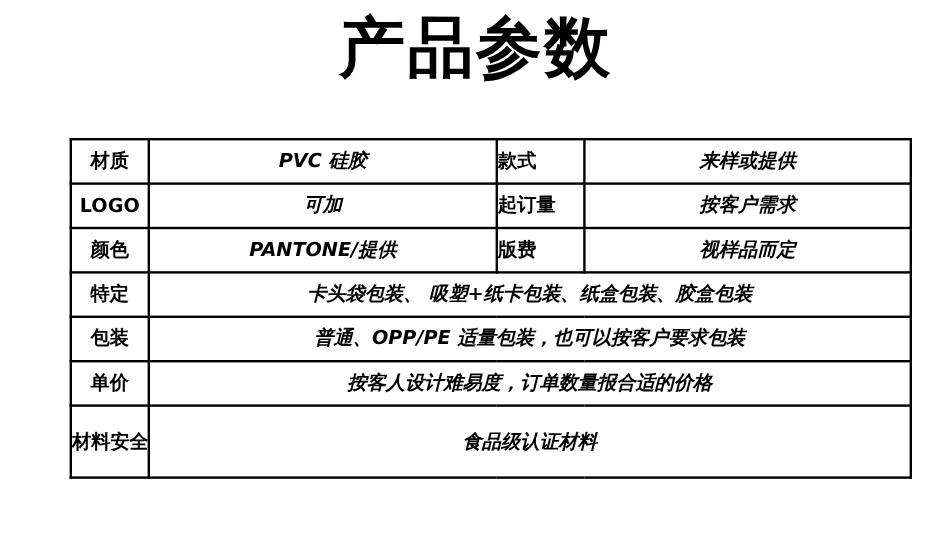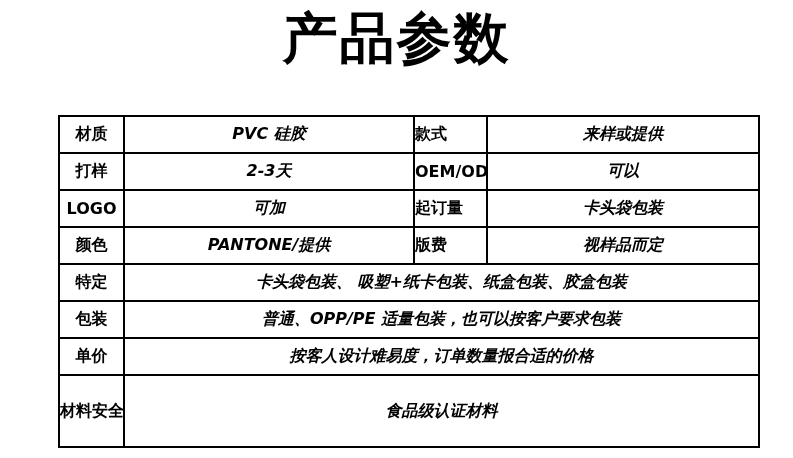--- a/index.html
+++ b/index.html
@@ -16,21 +16,21 @@
     height: 458px;
     background: #ffffff;
     overflow: hidden;
   }
   .title {
     position: absolute;
     top: 6px;
     left: 0;
     width: 100%;
     text-align: center;
-    font-family: Liberation Serif, serif;
+    font-family: Liberation Sans, sans-serif;
     font-weight: 900;
     font-size: 55px;
     line-height: 66px;
     color: #000000;
     letter-spacing: 2px;
     margin: 0;
   }
   table.spec {
     position: absolute;
     left: 58px;
@@ -57,21 +57,21 @@
     color: #e60000;
     text-align: left;
     padding-left: 2px;
     margin-left: 13px;
   }
   td.val {
     text-align: center;
     font-style: italic;
   }
   tr.r { height: 37px; }
-  tr.r-last { height: 72px; margin-top: 43px; }
+  tr.r-last { height: 60px; margin-top: 43px; }
 </style>
 </head>
 <body>
 
 <div class="page">
 
   <h1 class="title">产品参数</h1>
 
   <table class="spec">
     <colgroup>
@@ -81,30 +81,24 @@
       <col style="width:272px">
     </colgroup>
     <tbody>
       <tr class="r">
         <td class="lbl">材质</td>
         <td class="val">PVC 硅胶</td>
         <td class="lbl3">款式</td>
         <td class="val">来样或提供</td>
       </tr>
       <tr class="r">
-        <td class="lbl">打样</td>
-        <td class="val">2-3天</td>
-        <td class="lbl3">OEM/OD</td>
-        <td class="val">可以</td>
-      </tr>
-      <tr class="r">
         <td class="lbl">LOGO</td>
         <td class="val">可加</td>
         <td class="lbl3">起订量</td>
-        <td class="val">卡头袋包装</td>
+        <td class="val">按客户需求</td>
       </tr>
       <tr class="r">
         <td class="lbl">颜色</td>
         <td class="val">PANTONE/提供</td>
         <td class="lbl3">版费</td>
         <td class="val">视样品而定</td>
       </tr>
       <tr class="r">
         <td class="lbl">特定</td>
         <td class="val" colspan="3">卡头袋包装、 吸塑+纸卡包装、纸盒包装、胶盒包装</td>

